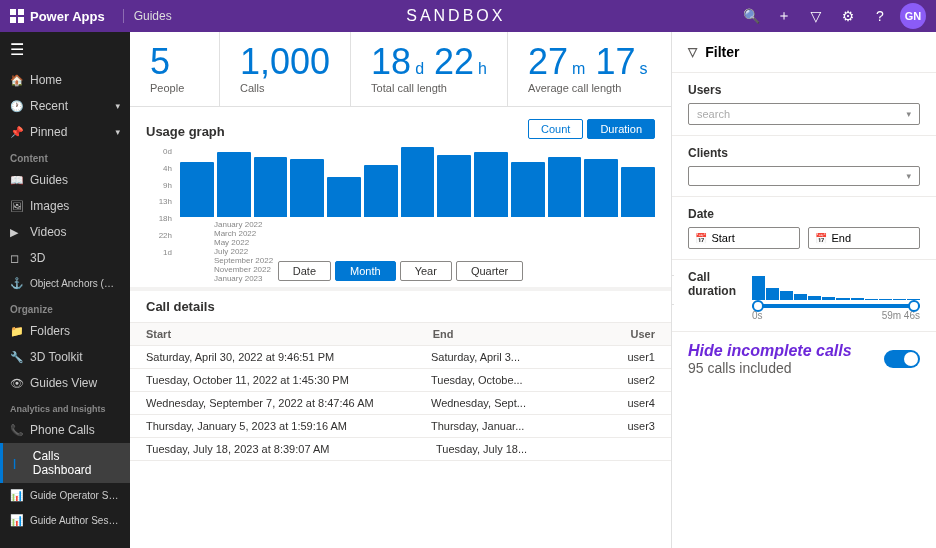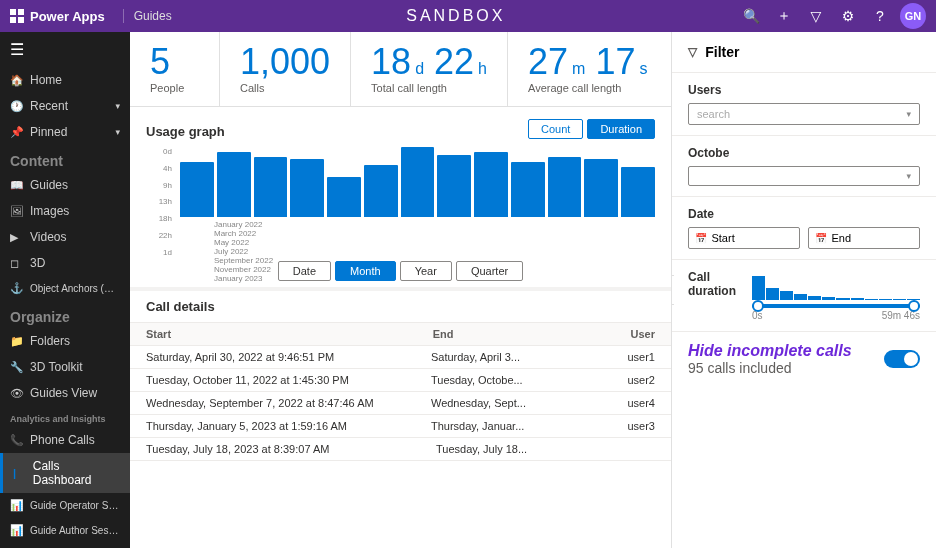--- a/index.html
+++ b/index.html
@@ -49,21 +49,21 @@
       display: flex;
       align-items: center;
       gap: 6px;
       padding: 6px 10px;
       cursor: pointer;
       color: #ccc;
       font-size: 12px;
     }
     .sidebar-item.active { background: rgba(255,255,255,0.15); color: white; }
     .sidebar-item .icon { font-size: 11px; width: 14px; }
-    .sidebar-section { padding: 8px 10px 3px; font-size: 14px; color: #888; font-weight: 600; text-transform: none; }
+    .sidebar-section { padding: 8px 10px 3px; font-size: 10px; color: #888; font-weight: 600; text-transform: none; }
     .sidebar-arrow { margin-left: auto; font-size: 9px; }
 
     
     .content-area { flex: 1; display: flex; flex-direction: column; overflow: hidden; }
 
     
     .stats-row {
       display: flex;
       background: white;
       border-bottom: 1px solid #e0e0e0;
@@ -388,21 +388,21 @@
 
     <div class="filter-row">
       <div class="filter-label">Users</div>
       <div class="filter-control">
         <span style="color:#aaa;font-size:11px;">search</span>
         <span class="filter-control-arrow">▾</span>
       </div>
     </div>
 
     <div class="filter-row">
-      <div class="filter-label">Octobe</div>
+      <div class="filter-label">Clients</div>
       <div class="filter-control">
         <span style="color:#aaa;font-size:11px;"></span>
         <span class="filter-control-arrow">▾</span>
       </div>
     </div>
 
     <div class="filter-row">
       <div class="filter-label">Date</div>
       <div class="filter-date-row">
         <button class="filter-date-btn">

